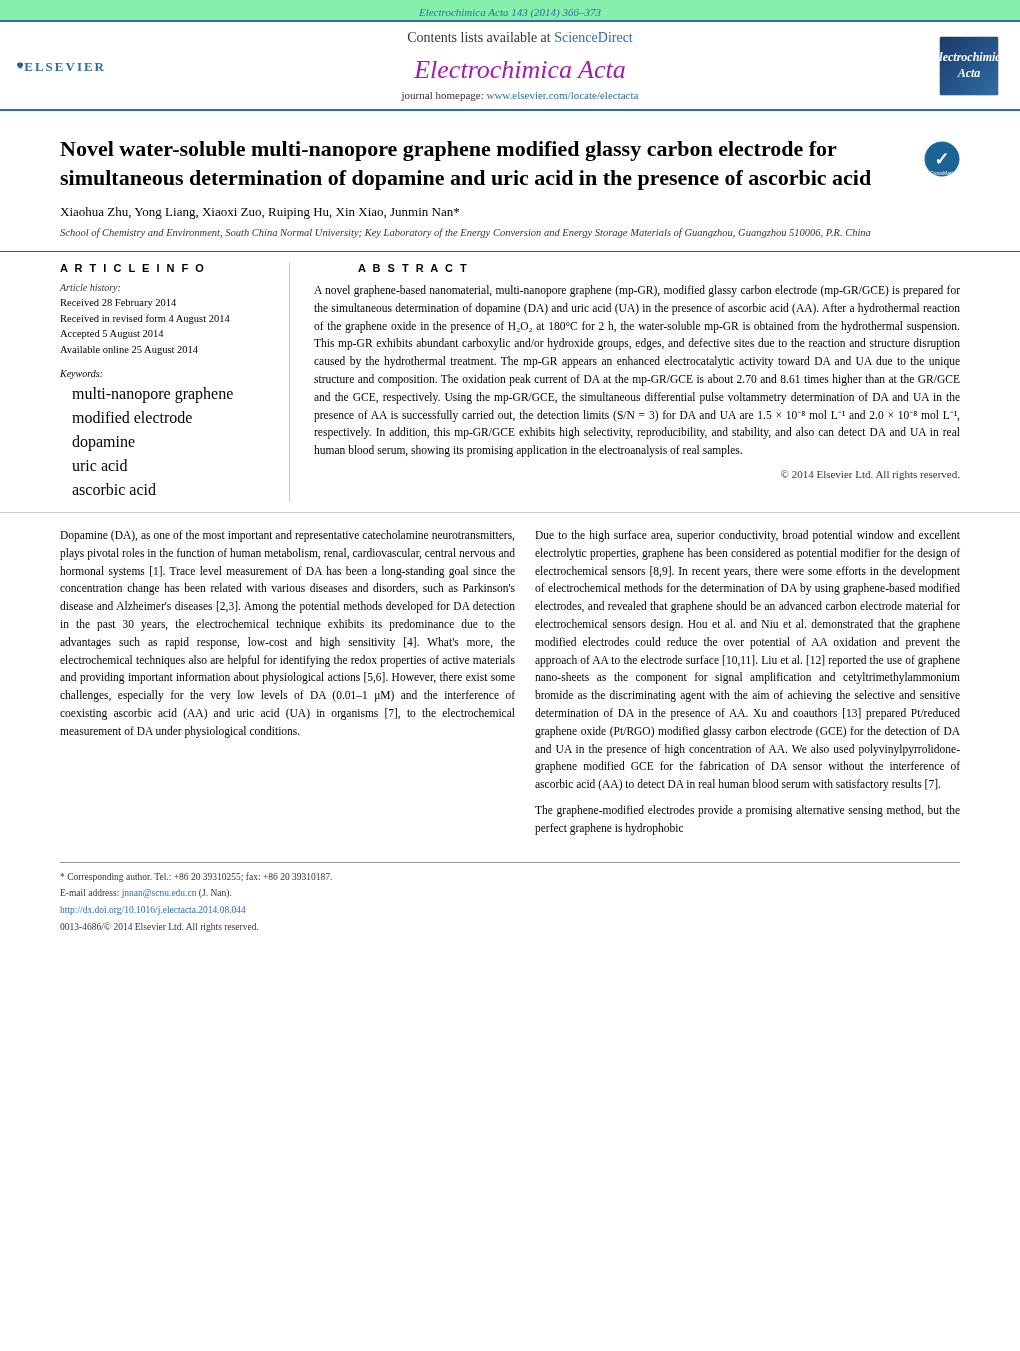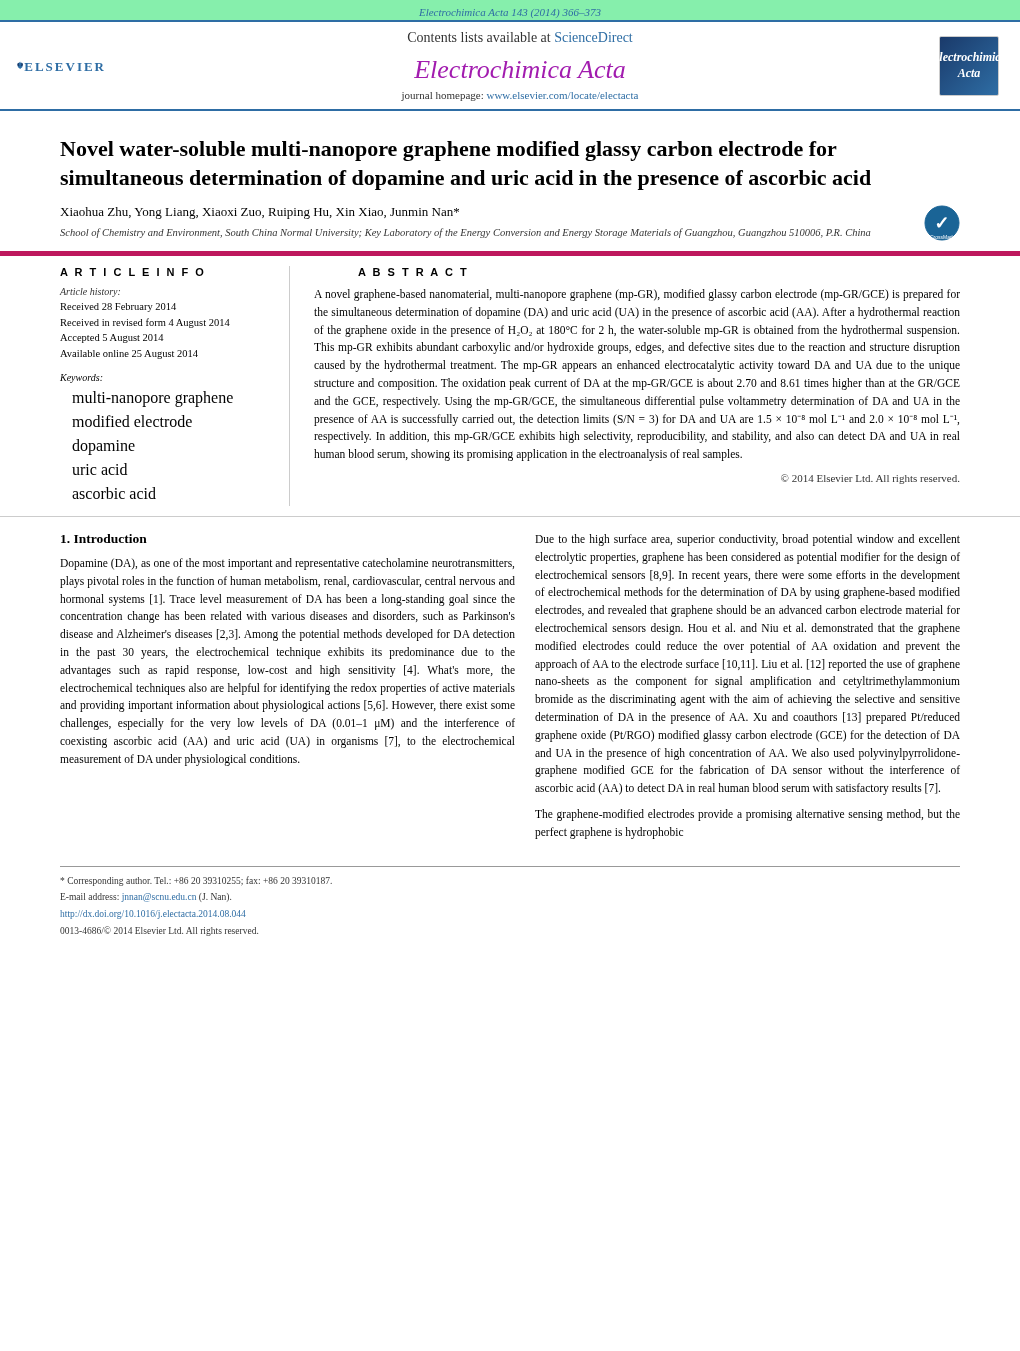--- a/index.html
+++ b/index.html
@@ -85,23 +85,23 @@
     .journal-logo-box span {
       color: #fff;
       font-size: 7px;
       text-align: center;
       line-height: 1.2;
       padding: 2px;
     }
 
     .article-header {
       padding: 24px 60px 10px 60px;
-      border-bottom: 5px solid #be185d;
-      display: flex;
-      align-items: flex-end;
+      border-bottom: 1px solid #be185d;
+      display: flex;
+      align-items: flex-start;
       gap: 12px;
     }
     .article-title-section { flex: 1; }
     .article-title {
       font-size: 22px;
       font-weight: bold;
       line-height: 1.3;
       margin-bottom: 12px;
       color: #000;
     }
@@ -314,24 +314,20 @@
   <div class="abstract-section">
     <h3>A B S T R A C T</h3>
     <div class="abstract-text">A novel graphene-based nanomaterial, multi-nanopore graphene (mp-GR), modified glassy carbon electrode (mp-GR/GCE) is prepared for the simultaneous determination of dopamine (DA) and uric acid (UA) in the presence of ascorbic acid (AA). After a hydrothermal reaction of the graphene oxide in the presence of H₂O₂ at 180°C for 2 h, the water-soluble mp-GR is obtained from the hydrothermal suspension. This mp-GR exhibits abundant carboxylic and/or hydroxide groups, edges, and defective sites due to the reaction and structure disruption caused by the hydrothermal treatment. The mp-GR appears an enhanced electrocatalytic activity toward DA and UA due to the unique structure and composition. The oxidation peak current of DA at the mp-GR/GCE is about 2.70 and 8.61 times higher than at the GR/GCE and the GCE, respectively. Using the mp-GR/GCE, the simultaneous differential pulse voltammetry determination of DA and UA in the presence of AA is successfully carried out, the detection limits (S/N = 3) for DA and UA are 1.5 × 10⁻⁸ mol L⁻¹ and 2.0 × 10⁻⁸ mol L⁻¹, respectively. In addition, this mp-GR/GCE exhibits high selectivity, reproducibility, and stability, and also can detect DA and UA in real human blood serum, showing its promising application in the electroanalysis of real samples.</div>
     <div class="copyright-line">© 2014 Elsevier Ltd. All rights reserved.</div>
   </div>
 </div>
 
 <div class="body-section">
 
   <div class="left-col">
-    <div class="section-title">
-      <span>1. </span>
-      <span>Introduction</span>
-    </div>
     <div class="body-text">Dopamine (DA), as one of the most important and representative catecholamine neurotransmitters, plays pivotal roles in the function of human metabolism, renal, cardiovascular, central nervous and hormonal systems [1]. Trace level measurement of DA has been a long-standing goal since the concentration change has been related with various diseases and disorders, such as Parkinson's disease and Alzheimer's diseases [2,3]. Among the potential methods developed for DA detection in the past 30 years, the electrochemical technique exhibits its predominance due to the advantages such as rapid response, low-cost and high sensitivity [4]. What's more, the electrochemical techniques also are helpful for identifying the redox properties of active materials and providing important information about physiological actions [5,6]. However, there exist some challenges, especially for the very low levels of DA (0.01–1 μM) and the interference of coexisting ascorbic acid (AA) and uric acid (UA) in organisms [7], to the electrochemical measurement of DA under physiological conditions.</div>
   </div>
 
   <div class="right-col">
     <div class="body-text">Due to the high surface area, superior conductivity, broad potential window and excellent electrolytic properties, graphene has been considered as potential modifier for the design of electrochemical sensors [8,9]. In recent years, there were some efforts in the development of electrochemical methods for the determination of DA by using graphene-based modified electrodes, and revealed that graphene should be an advanced carbon electrode material for electrochemical sensors design. Hou et al. and Niu et al. demonstrated that the graphene modified electrodes could reduce the over potential of AA oxidation and prevent the approach of AA to the electrode surface [10,11]. Liu et al. [12] reported the use of graphene nano-sheets as the component for signal amplification and cetyltrimethylammonium bromide as the discriminating agent with the aim of achieving the selective and sensitive determination of DA in the presence of AA. Xu and coauthors [13] prepared Pt/reduced graphene oxide (Pt/RGO) modified glassy carbon electrode (GCE) for the detection of DA and UA in the presence of high concentration of AA. We also used polyvinylpyrrolidone-graphene modified GCE for the fabrication of DA sensor without the interference of ascorbic acid (AA) to detect DA in real human blood serum with satisfactory results [7].</div>
     <div class="body-text">The graphene-modified electrodes provide a promising alternative sensing method, but the perfect graphene is hydrophobic</div>
   </div>
 </div>
 
 <div class="footer-section">

